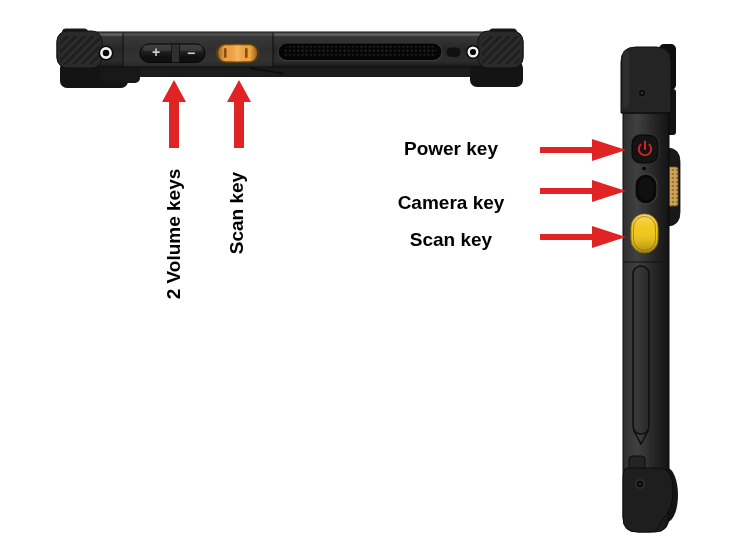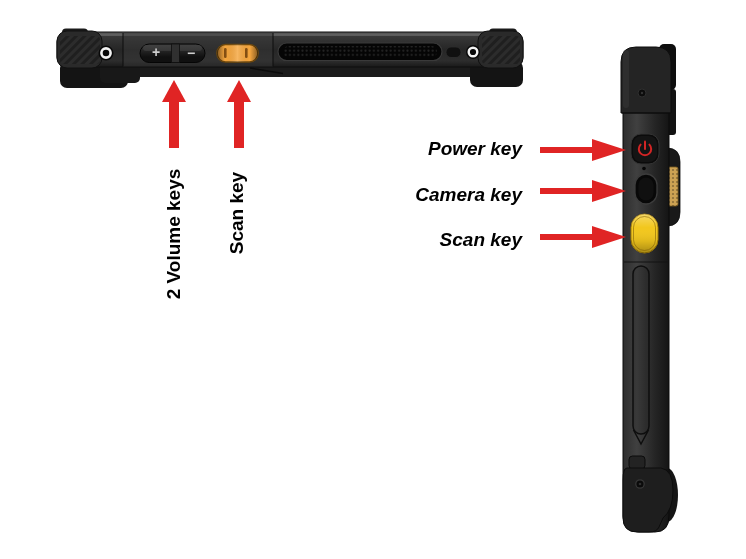--- a/index.html
+++ b/index.html
@@ -7,21 +7,21 @@
     position:relative;width:746px;height:559px;overflow:hidden;
     background:var(--background,#ffffff);
     font-family:"Liberation Sans",sans-serif;
   }
   .abs{position:absolute;}
   
   .lbl{
     position:absolute;color:var(--label-text,#000);
     font-weight:bold;font-size:19px;line-height:26px;white-space:nowrap;
   }
-  .lbl.right{text-align:right;font-style:italic;}
+  .lbl.right{text-align:center;}
   .lbl.vert{text-align:center;transform:rotate(-90deg);}
   
   .arrow{position:absolute;}
   .arrow .part{position:absolute;}
   .shaft{background:var(--annotation-arrow-red,#e02424);}
   .head-up{
     width:0;height:0;
     border-left:12px solid transparent;border-right:12px solid transparent;
     border-bottom:22px solid var(--annotation-arrow-red,#e02424);
   }
@@ -212,21 +212,21 @@
     <g>
       <path d="M12,428 H46 Q58,430 58,450 Q58,470 48,478 L44,487 Q42,492 34,492 H22 Q8,492 8,478 V440 Q8,428 12,428 Z" fill="#1e1e1e" stroke="#0c0c0c" stroke-width="1"></path>
       <g>
         <circle cx="25" cy="444" r="4.2" fill="#0a0a0a" stroke="#383838" stroke-width="1.2"></circle>
         <circle cx="25" cy="444" r="1.3" fill="#2e2e2e"></circle>
       </g>
     </g>
   </svg>
 
   <div class="lbl right" style="left:380px;top:136px;width:142px;">Power key</div>
-  <div class="lbl right" style="left:380px;top:182px;width:142px;">Camera key</div>
+  <div class="lbl right" style="left:380px;top:190px;width:142px;">Camera key</div>
   <div class="lbl right" style="left:380px;top:227px;width:142px;">Scan key</div>
 
   <div class="arrow" style="left:540px;top:139px;width:86px;height:22px;">
     <div class="part shaft" style="left:0;top:8px;width:53px;height:6px;"></div>
     <div class="part head-right" style="left:52px;top:0;"></div>
   </div>
   <div class="arrow" style="left:540px;top:180px;width:86px;height:22px;">
     <div class="part shaft" style="left:0;top:8px;width:53px;height:6px;"></div>
     <div class="part head-right" style="left:52px;top:0;"></div>
   </div>

